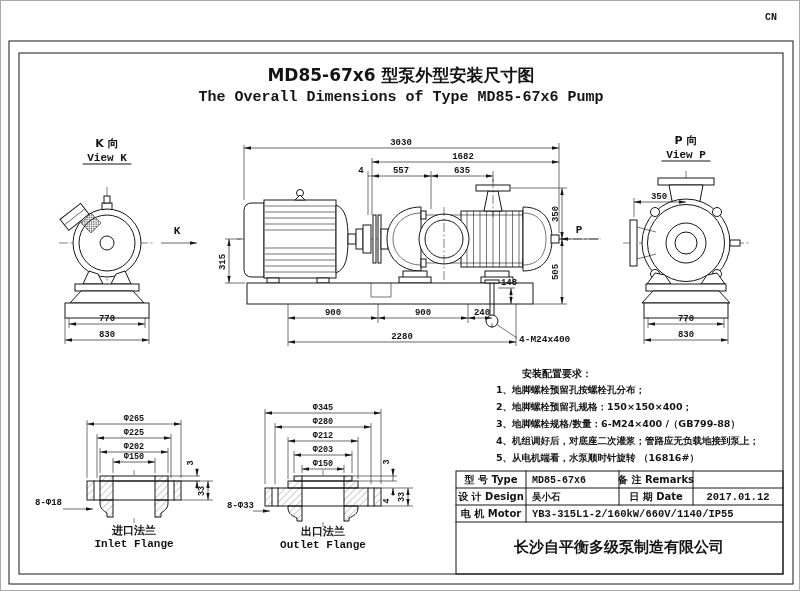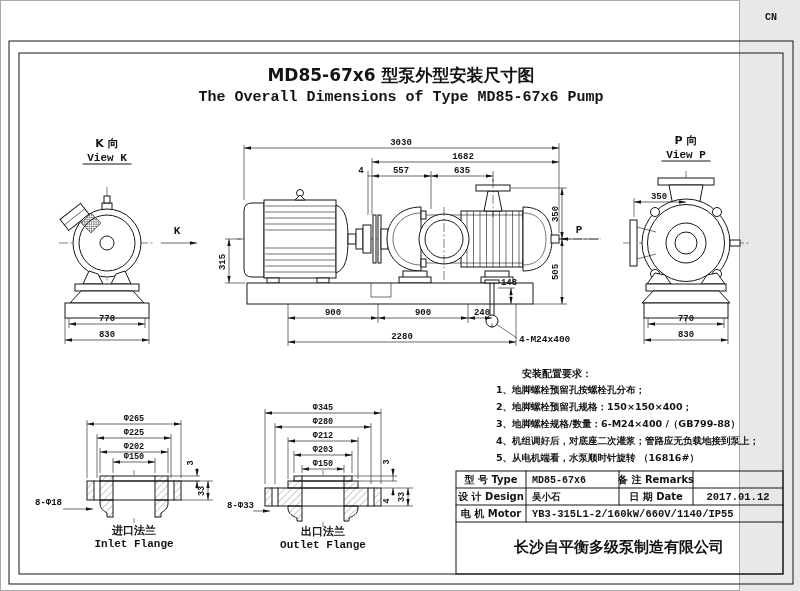--- a/index.html
+++ b/index.html
@@ -1,16 +1,16 @@
 <!DOCTYPE html>
 <html><head>
 <meta charset="utf-8">
 <style>
   html,body { margin:0; padding:0; background:#e8e8e8; }
-  .sheet { width:740px; height:591px; background:#ffffff; position:relative;
+  .sheet { width:800px; height:591px; background:#ffffff; position:relative;
            border:1px solid #a9a9a9; box-sizing:border-box;
            font-family:"Liberation Sans", sans-serif; }
   svg { display:block; }
   .ln  { stroke:#161616; stroke-width:1; fill:none; stroke-linecap:square; }
   .lnf { stroke:#161616; stroke-width:1; fill:#ffffff; }
   .thn { stroke:#161616; stroke-width:0.6; fill:none; }
   .dl  { stroke:#161616; stroke-width:0.65; fill:none; }
   .cl  { stroke:#161616; stroke-width:0.55; fill:none; stroke-dasharray:9 2.5 2 2.5; }
   .t-zh   { font-family:"DejaVu Sans", sans-serif; font-weight:700; fill:#141414; }
   .t-mono { font-family:"Liberation Mono","DejaVu Sans Mono", monospace; font-weight:700; fill:#141414; }

